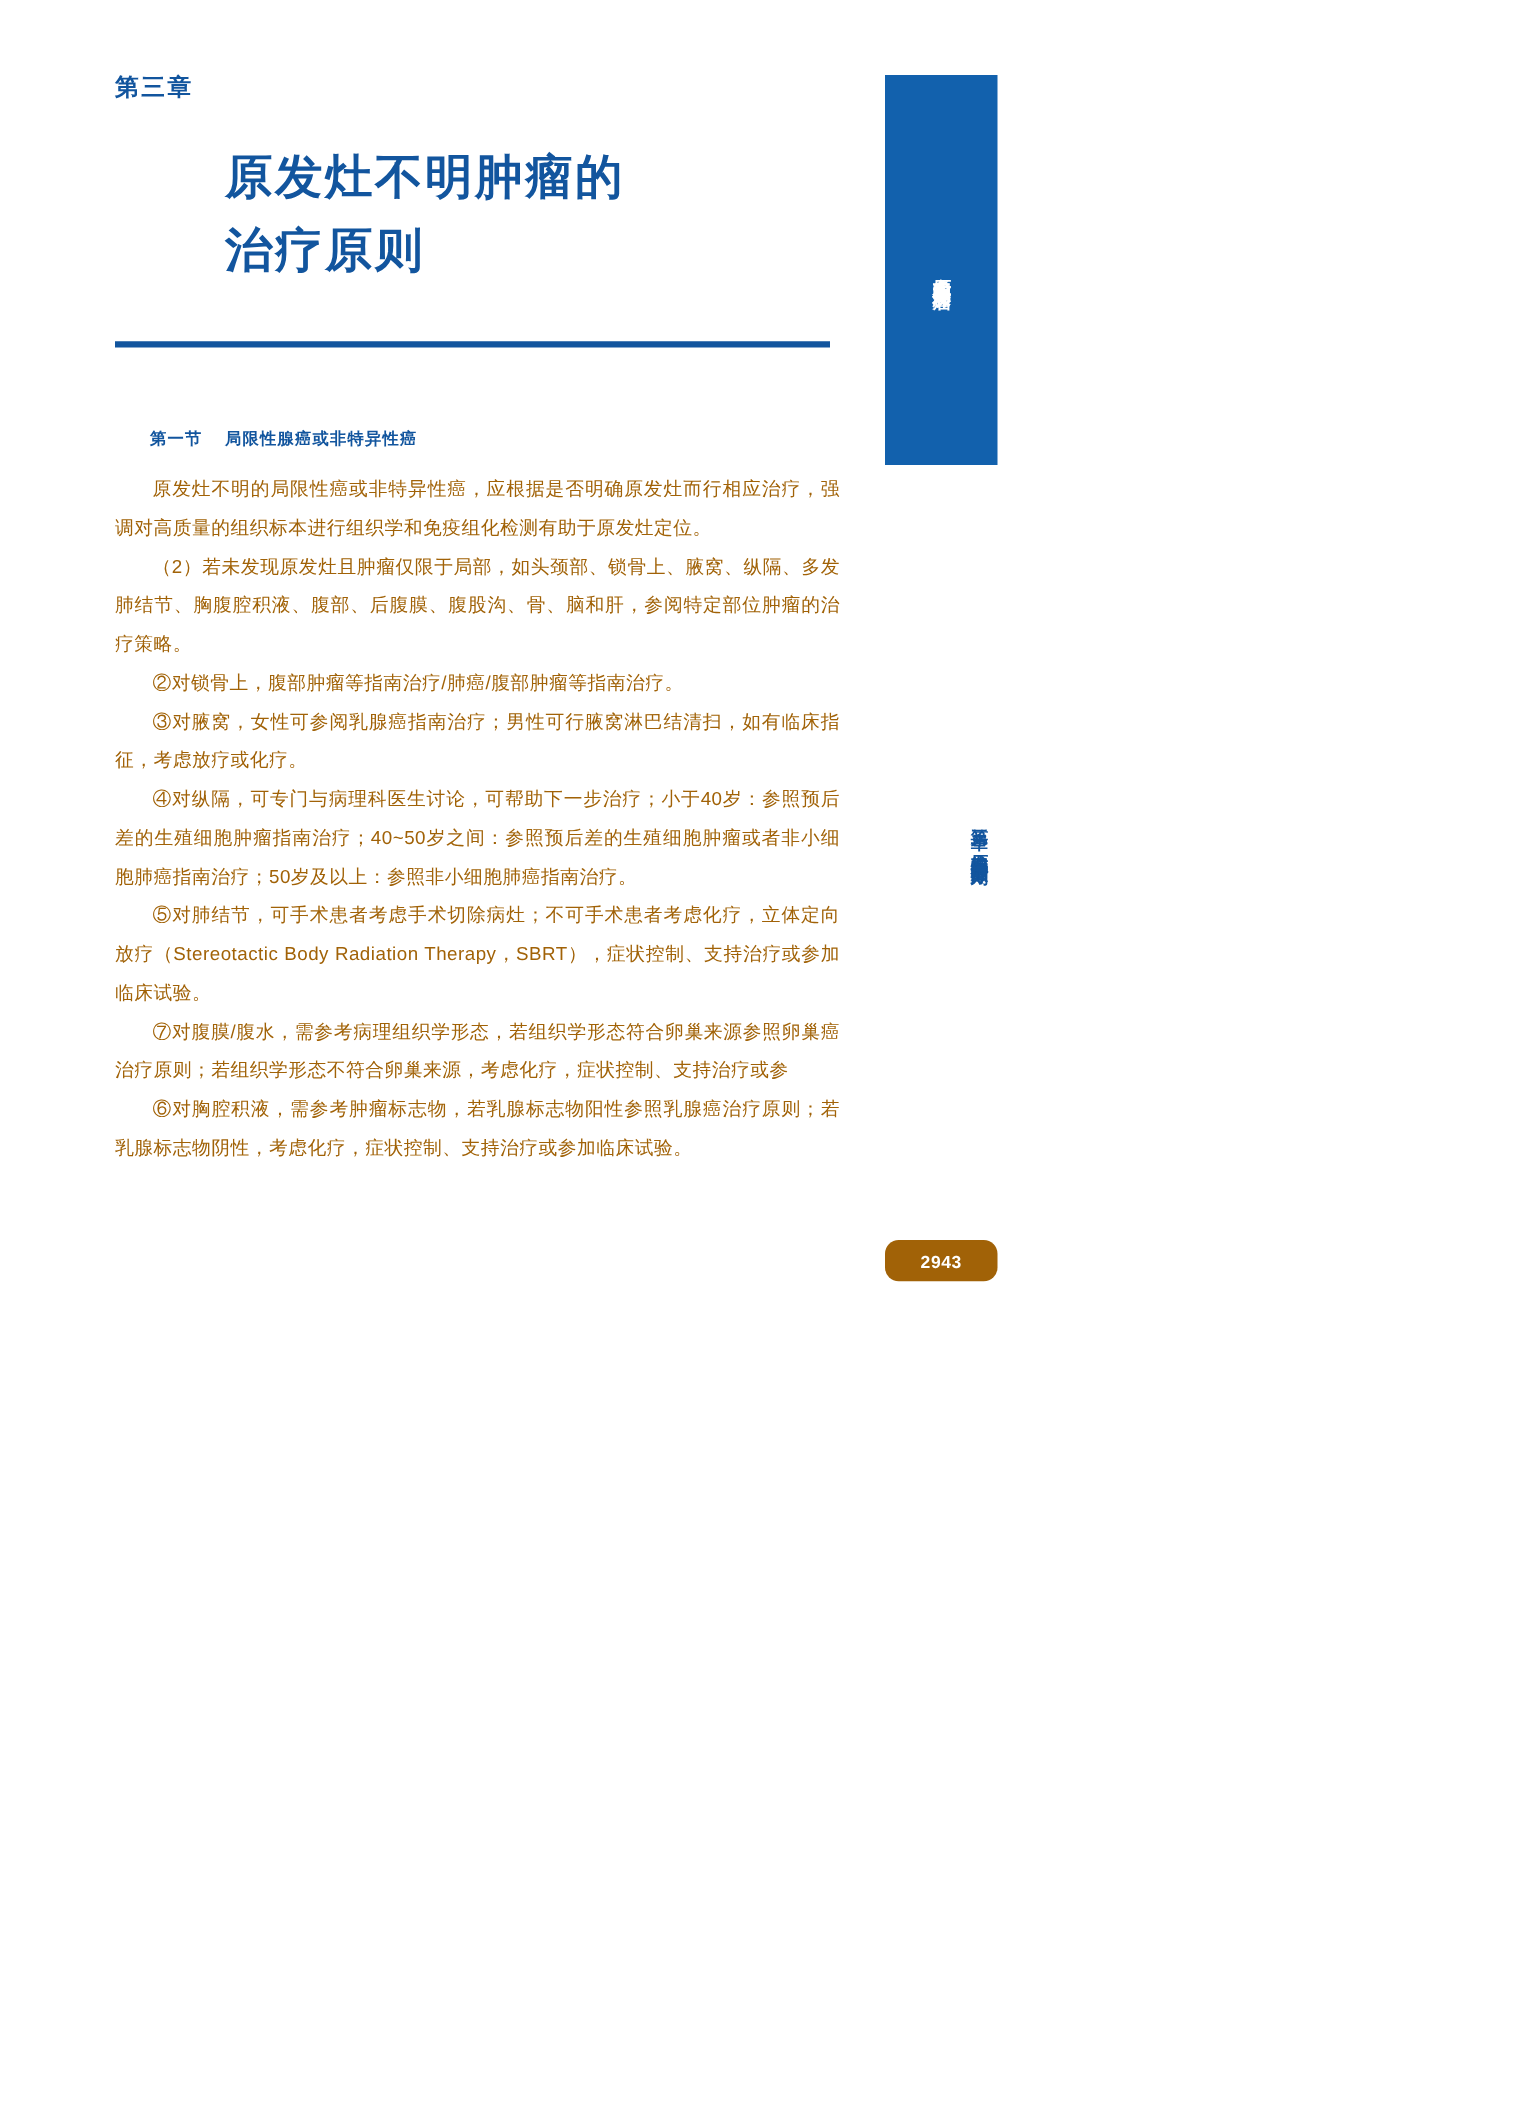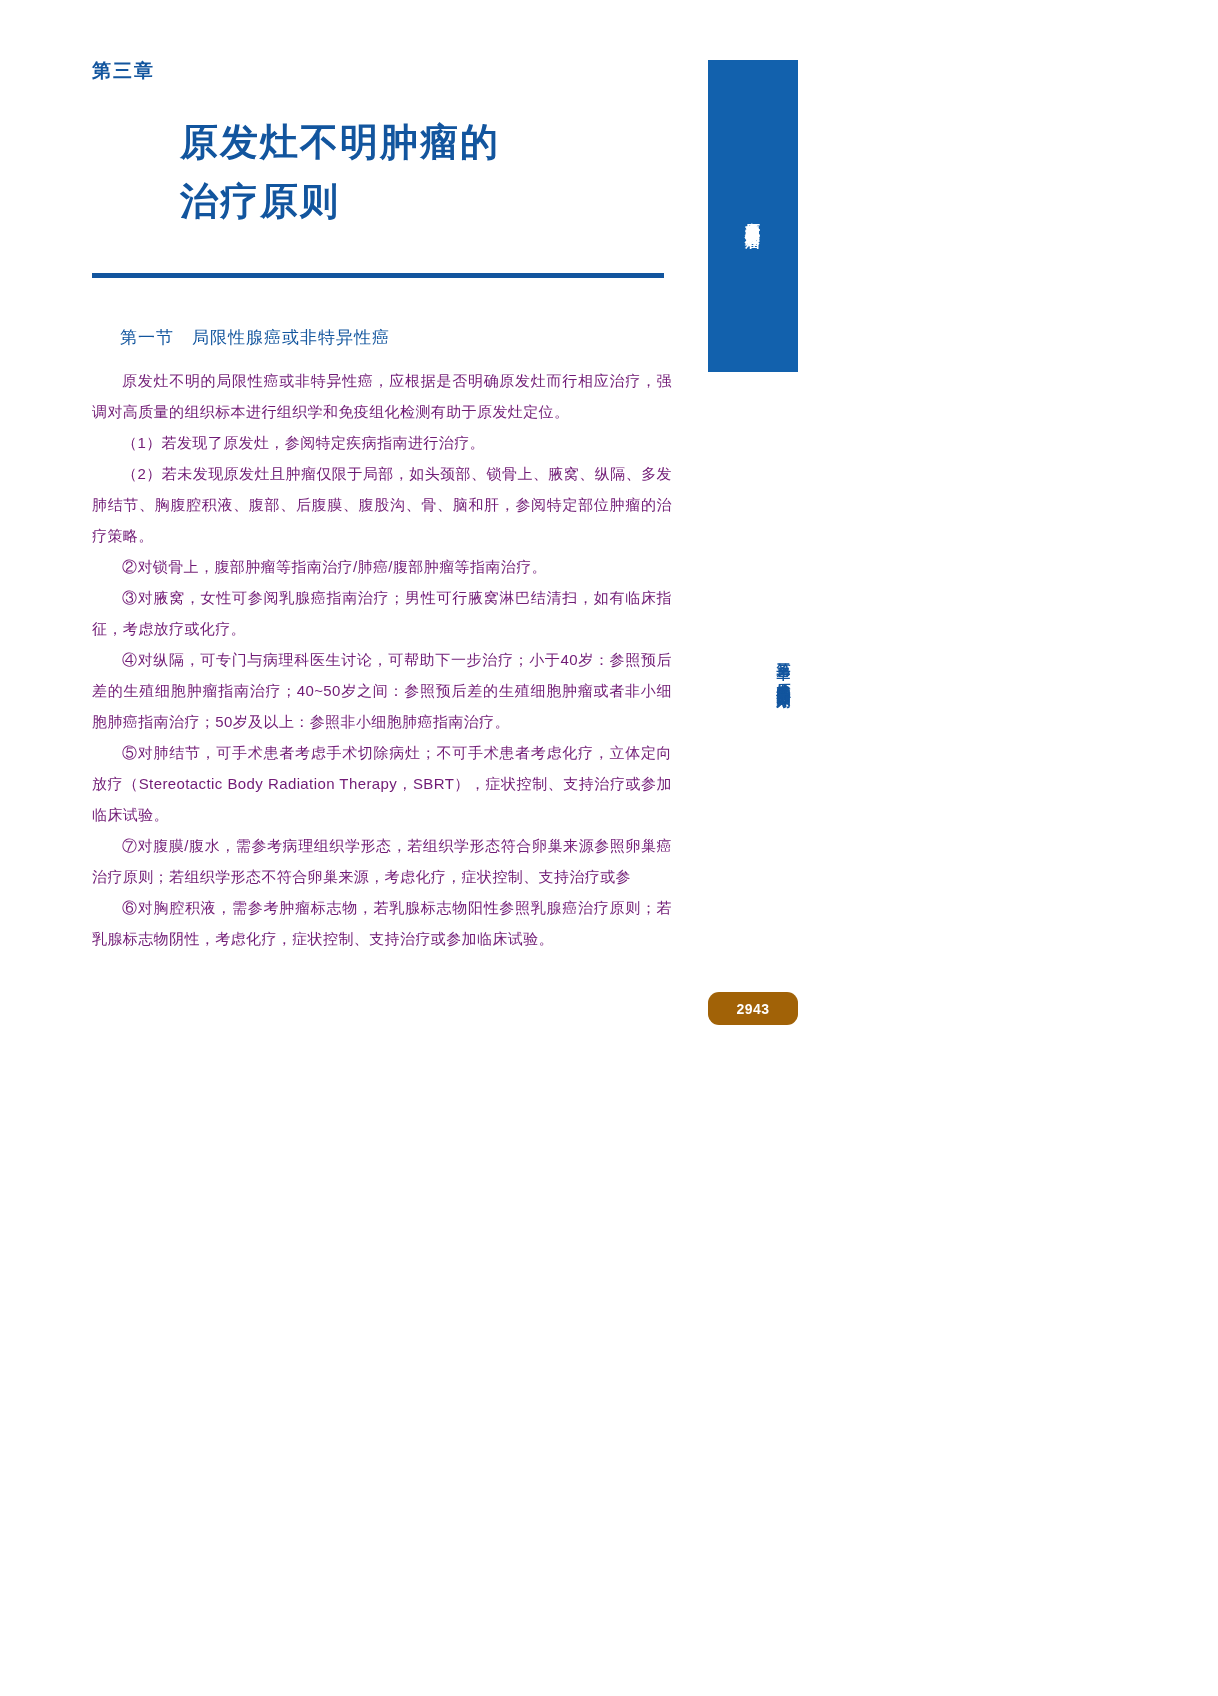--- a/index.html
+++ b/index.html
@@ -46,33 +46,33 @@
     line-height: 1.55;
   }
   .rule {
     margin-top: 42px;
     margin-left: 0px;
     width: 572px;
     height: 5px;
     background: #12559e;
   }
   .section-title {
-    margin-top: 48px;
+    margin-top: 64px;
     margin-left: 28px;
-    font-size: 17px;
-    font-weight: normal;
+    font-size: 13px;
+    font-weight: bold;
     color: #12559e;
     letter-spacing: 1px;
   }
   .section-title .sec-no { margin-right: 18px; }
   .body-text {
     margin-top: 16px;
     font-size: 15px;
     line-height: 2.07;
-    color: #701a75;
+    color: #a16207;
     text-align: justify;
     letter-spacing: 0.4px;
   }
   .body-text p {
     margin: 0;
     text-indent: 2em;
   }
   
   .tab-upper {
     position: absolute;
@@ -154,21 +154,20 @@
     </div>
 
     <div class="rule"></div>
 
     <div class="section-title">
       <span class="sec-no">第一节</span><span>局限性腺癌或非特异性癌</span>
     </div>
 
     <div class="body-text">
       <p>原发灶不明的局限性癌或非特异性癌，应根据是否明确原发灶而行相应治疗，强调对高质量的组织标本进行组织学和免疫组化检测有助于原发灶定位。</p>
-      <p>（1）若发现了原发灶，参阅特定疾病指南进行治疗。</p>
       <p>（2）若未发现原发灶且肿瘤仅限于局部，如头颈部、锁骨上、腋窝、纵隔、多发肺结节、胸腹腔积液、腹部、后腹膜、腹股沟、骨、脑和肝，参阅特定部位肿瘤的治疗策略。</p>
       <p>②对锁骨上，腹部肿瘤等指南治疗/肺癌/腹部肿瘤等指南治疗。</p>
       <p>③对腋窝，女性可参阅乳腺癌指南治疗；男性可行腋窝淋巴结清扫，如有临床指征，考虑放疗或化疗。</p>
       <p>④对纵隔，可专门与病理科医生讨论，可帮助下一步治疗；小于40岁：参照预后差的生殖细胞肿瘤指南治疗；40~50岁之间：参照预后差的生殖细胞肿瘤或者非小细胞肺癌指南治疗；50岁及以上：参照非小细胞肺癌指南治疗。</p>
       <p>⑤对肺结节，可手术患者考虑手术切除病灶；不可手术患者考虑化疗，立体定向放疗（Stereotactic Body Radiation Therapy，SBRT），症状控制、支持治疗或参加临床试验。</p>
       <p>⑦对腹膜/腹水，需参考病理组织学形态，若组织学形态符合卵巢来源参照卵巢癌治疗原则；若组织学形态不符合卵巢来源，考虑化疗，症状控制、支持治疗或参</p>
       <p>⑥对胸腔积液，需参考肿瘤标志物，若乳腺标志物阳性参照乳腺癌治疗原则；若乳腺标志物阴性，考虑化疗，症状控制、支持治疗或参加临床试验。</p>
     </div>
 
   </div>

